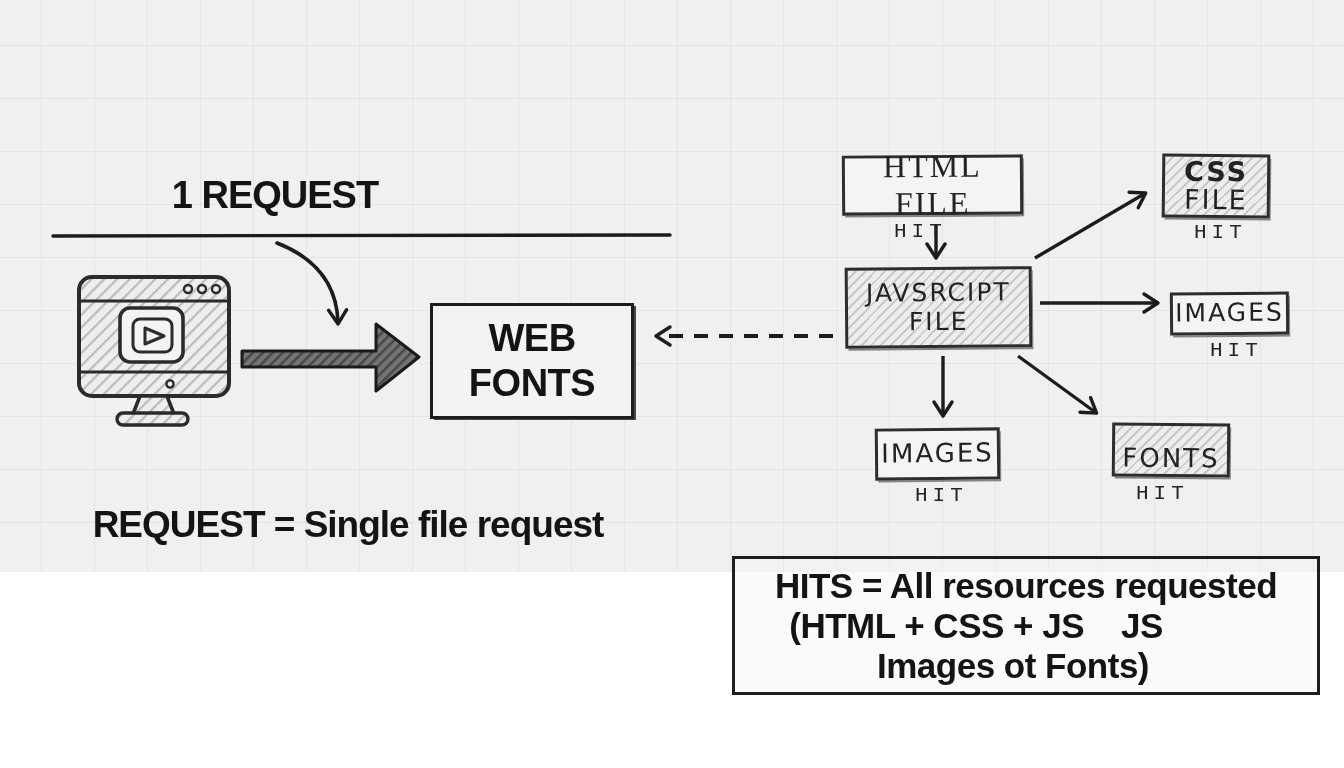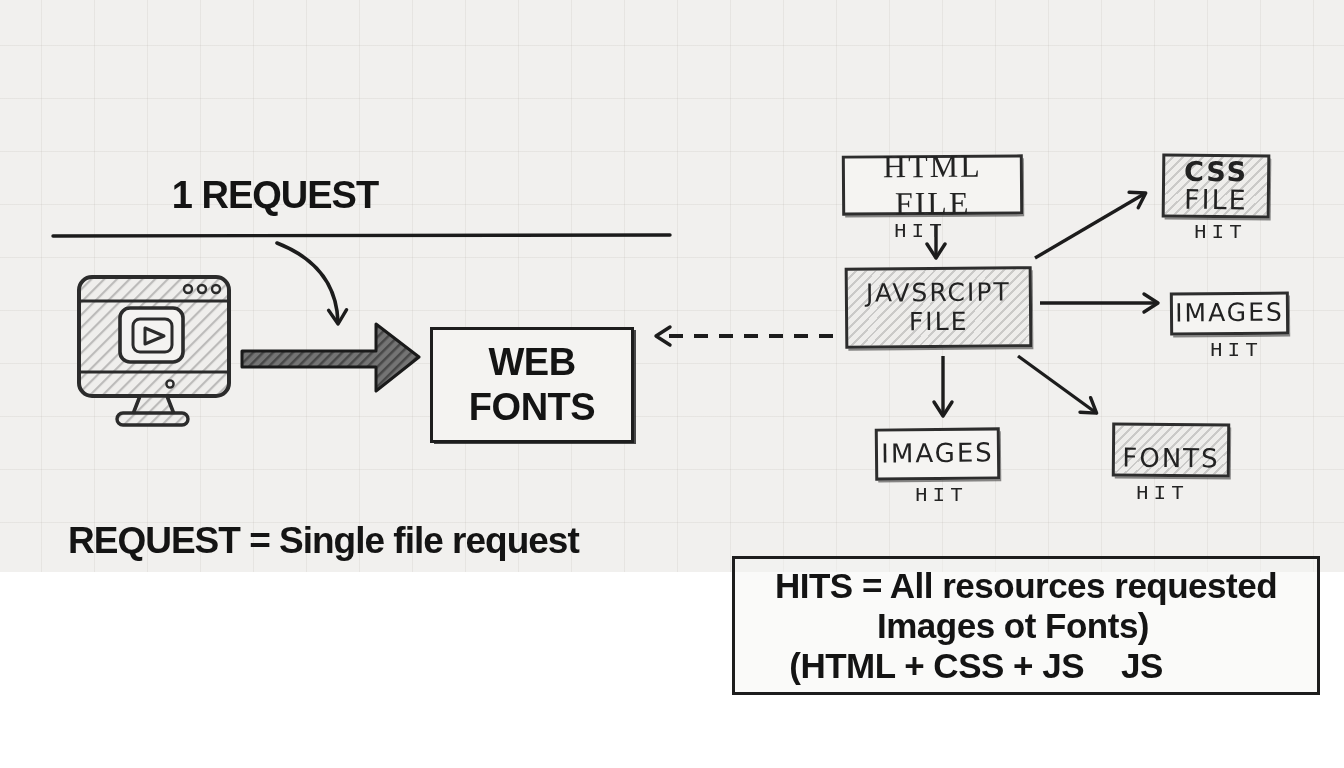--- a/index.html
+++ b/index.html
@@ -27,21 +27,21 @@
   }
   
   .heading {
     font-family: "Liberation Sans", sans-serif;
     font-weight: bold;
     color: #141414;
     letter-spacing: -1px;
     white-space: nowrap;
   }
   .title { left: 130px; top: 174px; width: 290px; font-size: 38px; text-align: center; }
-  .caption { left: 68px; top: 520px; width: 560px; font-size: 37px; text-align: left; }
+  .caption { left: 68px; top: 504px; width: 560px; font-size: 37px; text-align: center; }
   
   .sketch-box {
     position: absolute;
     border: 3px solid #2d2d2d;
     box-shadow: 2px 3px 0 -1px rgba(45,45,45,0.55);
     display: flex; flex-direction: column;
     align-items: center; justify-content: center;
     box-sizing: border-box;
   }
   .plain  { background: #f5f4f2; }
@@ -61,21 +61,20 @@
     position: absolute;
     font-family: Liberation Mono, monospace;
     font-size: 21px; color: #242424;
     letter-spacing: 5px; white-space: nowrap;
   }
   .server-box {
     left: 430px; top: 303px; width: 204px; height: 116px;
     background: #f4f3f1;
     border: 3.5px solid #1d1d1d;
     box-shadow: 3px 2px 0 -1px rgba(29,29,29,0.8);
-    margin-top: 24px;
   }
   .server-line { font-size: 38px; font-weight: bold; letter-spacing: -0.5px; line-height: 45px; color: #141414; }
   .summary-box {
     left: 732px; top: 556px; width: 588px; height: 139px;
     border: 3px solid #1d1d1d;
     background: rgba(244,243,241,0.45);
     display: flex; flex-direction: column;
     justify-content: center;
     box-sizing: border-box;
   }
@@ -173,17 +172,17 @@
   </div>
   <div class="hit" style="left:915px; top:484px;">HIT</div>
 
   <div class="sketch-box hatch" style="left:1112px; top:423px; width:118px; height:54px; transform:rotate(0.5deg);">
     <div class="hand" style="font-size:26px;margin-top:17px;">FONTS</div>
   </div>
   <div class="hit" style="left:1136px; top:482px;">HIT</div>
 
   <div class="sketch-box summary-box" style="box-shadow:none;">
     <div class="summary-line">HITS = All resources requested</div>
+    <div class="summary-line l2">(HTML + CSS + JS    JS</div>
     <div class="summary-line l3">Images ot Fonts)</div>
-    <div class="summary-line l2">(HTML + CSS + JS    JS</div>
   </div>
 
 </div>
 
 </body></html>

